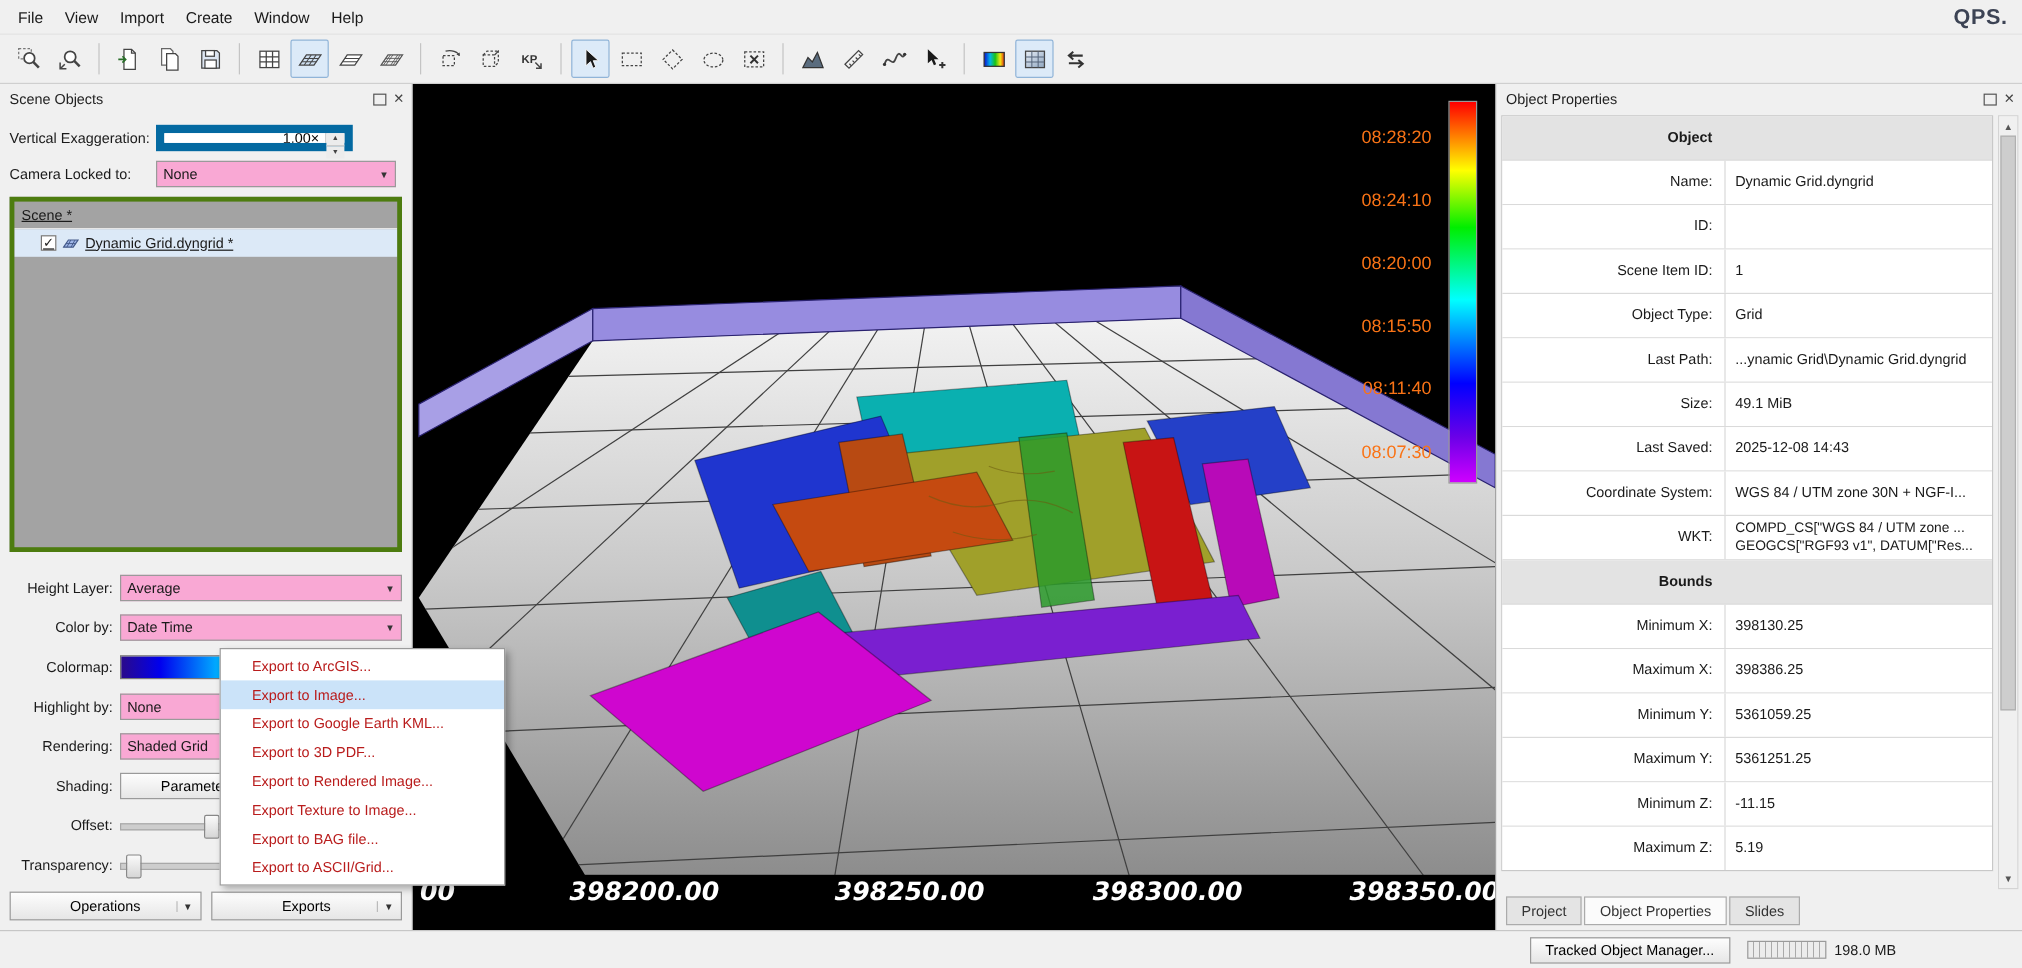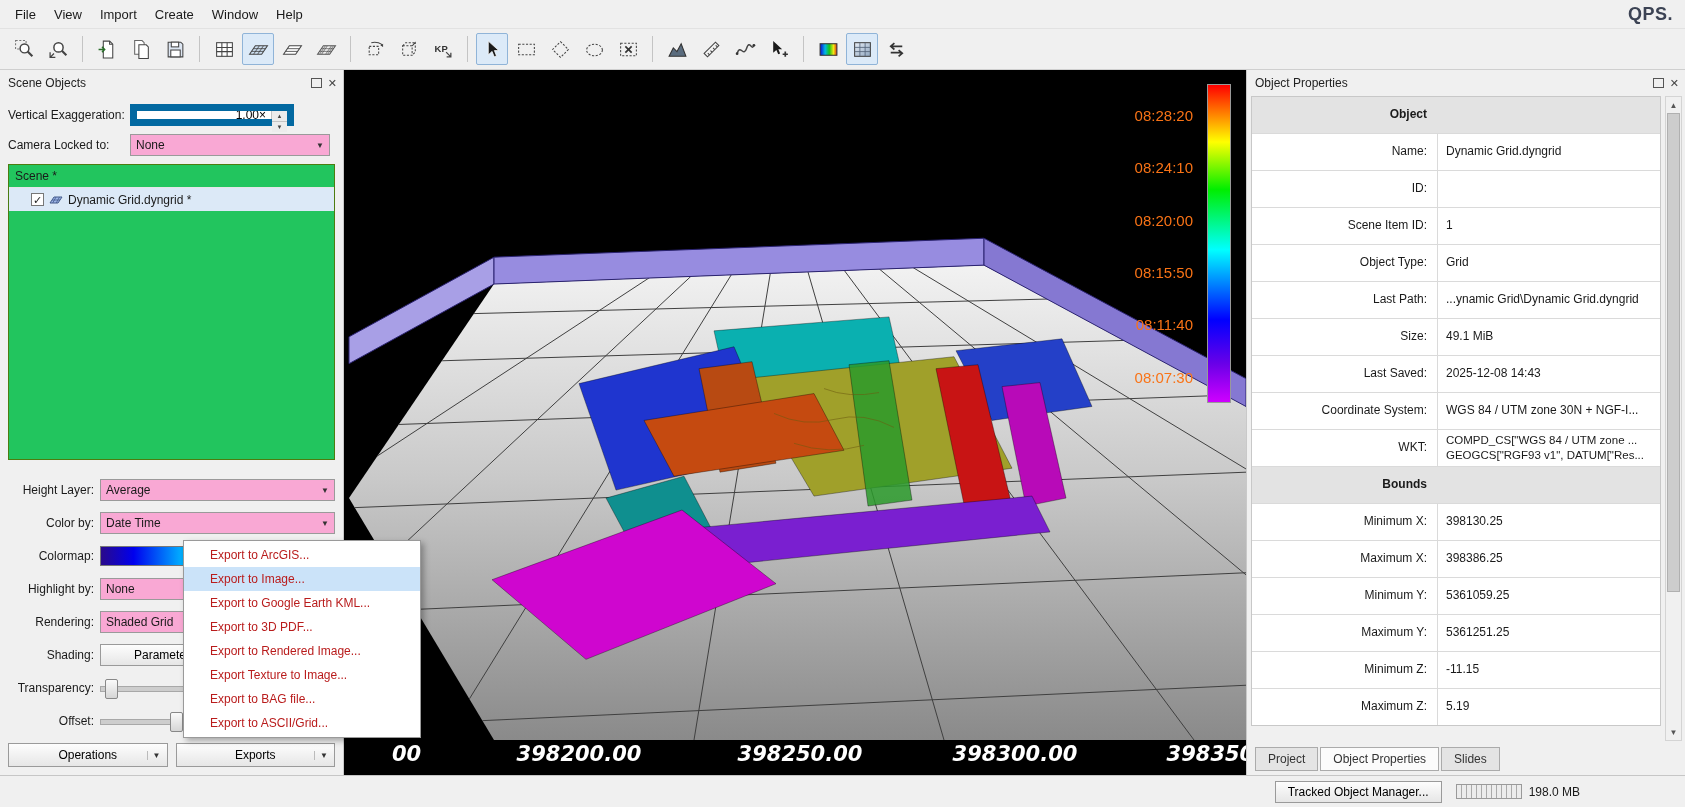--- a/index.html
+++ b/index.html
@@ -40,21 +40,21 @@
   .combo .arrow{margin-left:auto;font-size:8px;color:#333;padding-left:6px;}
   .combo.w200{width:200px;}
   .combo.grow{flex:1;}
 
   .spin{display:flex;border:7px solid #0369a1;background:#fff;height:22px;width:164px;box-sizing:border-box;}
   .spin-input{flex:1;border:none;text-align:right;font-family:"Liberation Sans",sans-serif;font-size:12px;padding-right:5px;outline:none;min-width:0;}
   .spin-btns{width:15px;display:flex;flex-direction:column;border-left:1px solid #c4c4c4;}
   .spin-btns span{flex:1;font-size:6px;line-height:10px;text-align:center;background:#ececec;color:#444;}
   .spin-btns span:first-child{border-bottom:1px solid #c4c4c4;}
 
-  .tree{flex:1;margin:8px;background:#22c55e;border:1px solid #4d7c0f;overflow:hidden;}
+  .tree{flex:1;margin:8px;background:#a3a3a3;border:4px solid #4d7c0f;overflow:hidden;text-decoration:underline;}
   .tree-root{padding:4px 6px;border-bottom:1px solid #e6e6e6;font-size:12px;}
   .tree-item{display:flex;align-items:center;gap:5px;padding:2px 4px 2px 22px;background:#dce9f7;height:19px;}
   .cbx{width:13px;height:13px;border:1px solid #777;background:#fff;display:inline-flex;align-items:center;justify-content:center;box-sizing:border-box;}
   .cbx::after{content:"✓";font-size:11px;color:#222;line-height:10px;}
 
   .cmap{flex:1;height:18px;border:1px solid #777;
         background:linear-gradient(90deg,#2a0a8a,#0000ee 14%,#00aaff 34%,#00cc44 55%,#ffee00 76%,#ff6600 90%,#cc0000);}
   .pbtn{width:140px;height:22px;background:linear-gradient(#fdfdfd,#e6e6e6);border:1px solid #9a9a9a;
         font-size:12px;display:flex;align-items:center;justify-content:center;box-sizing:border-box;white-space:nowrap;overflow:hidden;}
 
@@ -65,21 +65,21 @@
   .bottom-btns{display:flex;gap:8px;margin:11px 8px 8px 8px;}
   .dropbtn{flex:1;height:24px;background:linear-gradient(#fdfdfd,#e6e6e6);border:1px solid #9a9a9a;
            display:flex;align-items:center;justify-content:center;font-size:12px;position:relative;}
   .dropbtn .arr{position:absolute;right:6px;font-size:8px;color:#333;border-left:1px solid #bbb;padding-left:5px;}
 
   
   .scene3d{position:absolute;left:0;top:0;width:100%;height:calc(100% - 35px);}
   .colorbar{position:absolute;top:14px;right:15px;width:22px;height:317px;border:1px solid #999;
             background:linear-gradient(180deg,#ff0000 0%,#ffff00 18%,#00ee00 33%,#00ffff 52%,#0000ff 74%,#6a00e8 88%,#cf00ff 100%);}
   .cblabel{position:absolute;right:53px;color:#f97316;font-size:15px;transform:translateY(-50%);white-space:nowrap;}
-  .coordstrip{position:absolute;left:0;right:0;bottom:0;height:35px;background:#000;overflow:hidden;margin-left:42px;}
+  .coordstrip{position:absolute;left:0;right:0;bottom:0;height:46px;background:#000;overflow:hidden;}
   .coordlabel{position:absolute;top:2px;color:#fff;font-family:"DejaVu Sans",sans-serif;font-style:italic;font-weight:bold;font-size:21px;white-space:nowrap;}
 
   
   .pcontent{flex:1;position:relative;padding:0 24px 0 4px;min-height:0;}
   .ptable{background:#fff;border:1px solid #c8c8c8;}
   .prow{display:grid;grid-template-columns:186px 1fr;height:36px;border-bottom:1px solid #dadada;background:#fff;}
   .prow:last-child{border-bottom:none;}
   .plabel{text-align:right;padding:0 10px;line-height:35px;border-right:1px solid #dadada;white-space:nowrap;overflow:hidden;box-sizing:border-box;}
   .pvalue{padding:0 8px;line-height:35px;white-space:nowrap;overflow:hidden;}
   .phead{background:#e3e3e3;font-weight:bold;}
@@ -369,32 +369,32 @@
           <span class="arrow">▼</span>
         </div>
       </div>
 
       <div class="crow">
         <span class="clabel">Shading:</span>
         <button class="pbtn">Parameters...</button>
       </div>
 
       <div class="crow">
+        <span class="clabel">Offset:</span>
+        <div class="slider">
+          <div class="track"></div>
+          <div class="handle" style="left:calc(32% - 5px);"></div>
+        </div>
+      </div>
+
+      <div class="crow">
         <span class="clabel">Transparency:</span>
         <div class="slider">
           <div class="track"></div>
           <div class="handle" style="left:2%;"></div>
-        </div>
-      </div>
-
-      <div class="crow">
-        <span class="clabel">Offset:</span>
-        <div class="slider">
-          <div class="track"></div>
-          <div class="handle" style="left:calc(32% - 5px);"></div>
         </div>
       </div>
 
       <div class="bottom-btns">
         <button class="dropbtn">
           <span>Operations</span>
           <span class="arr">▼</span>
         </button>
         <button class="dropbtn">
           <span>Exports</span>

